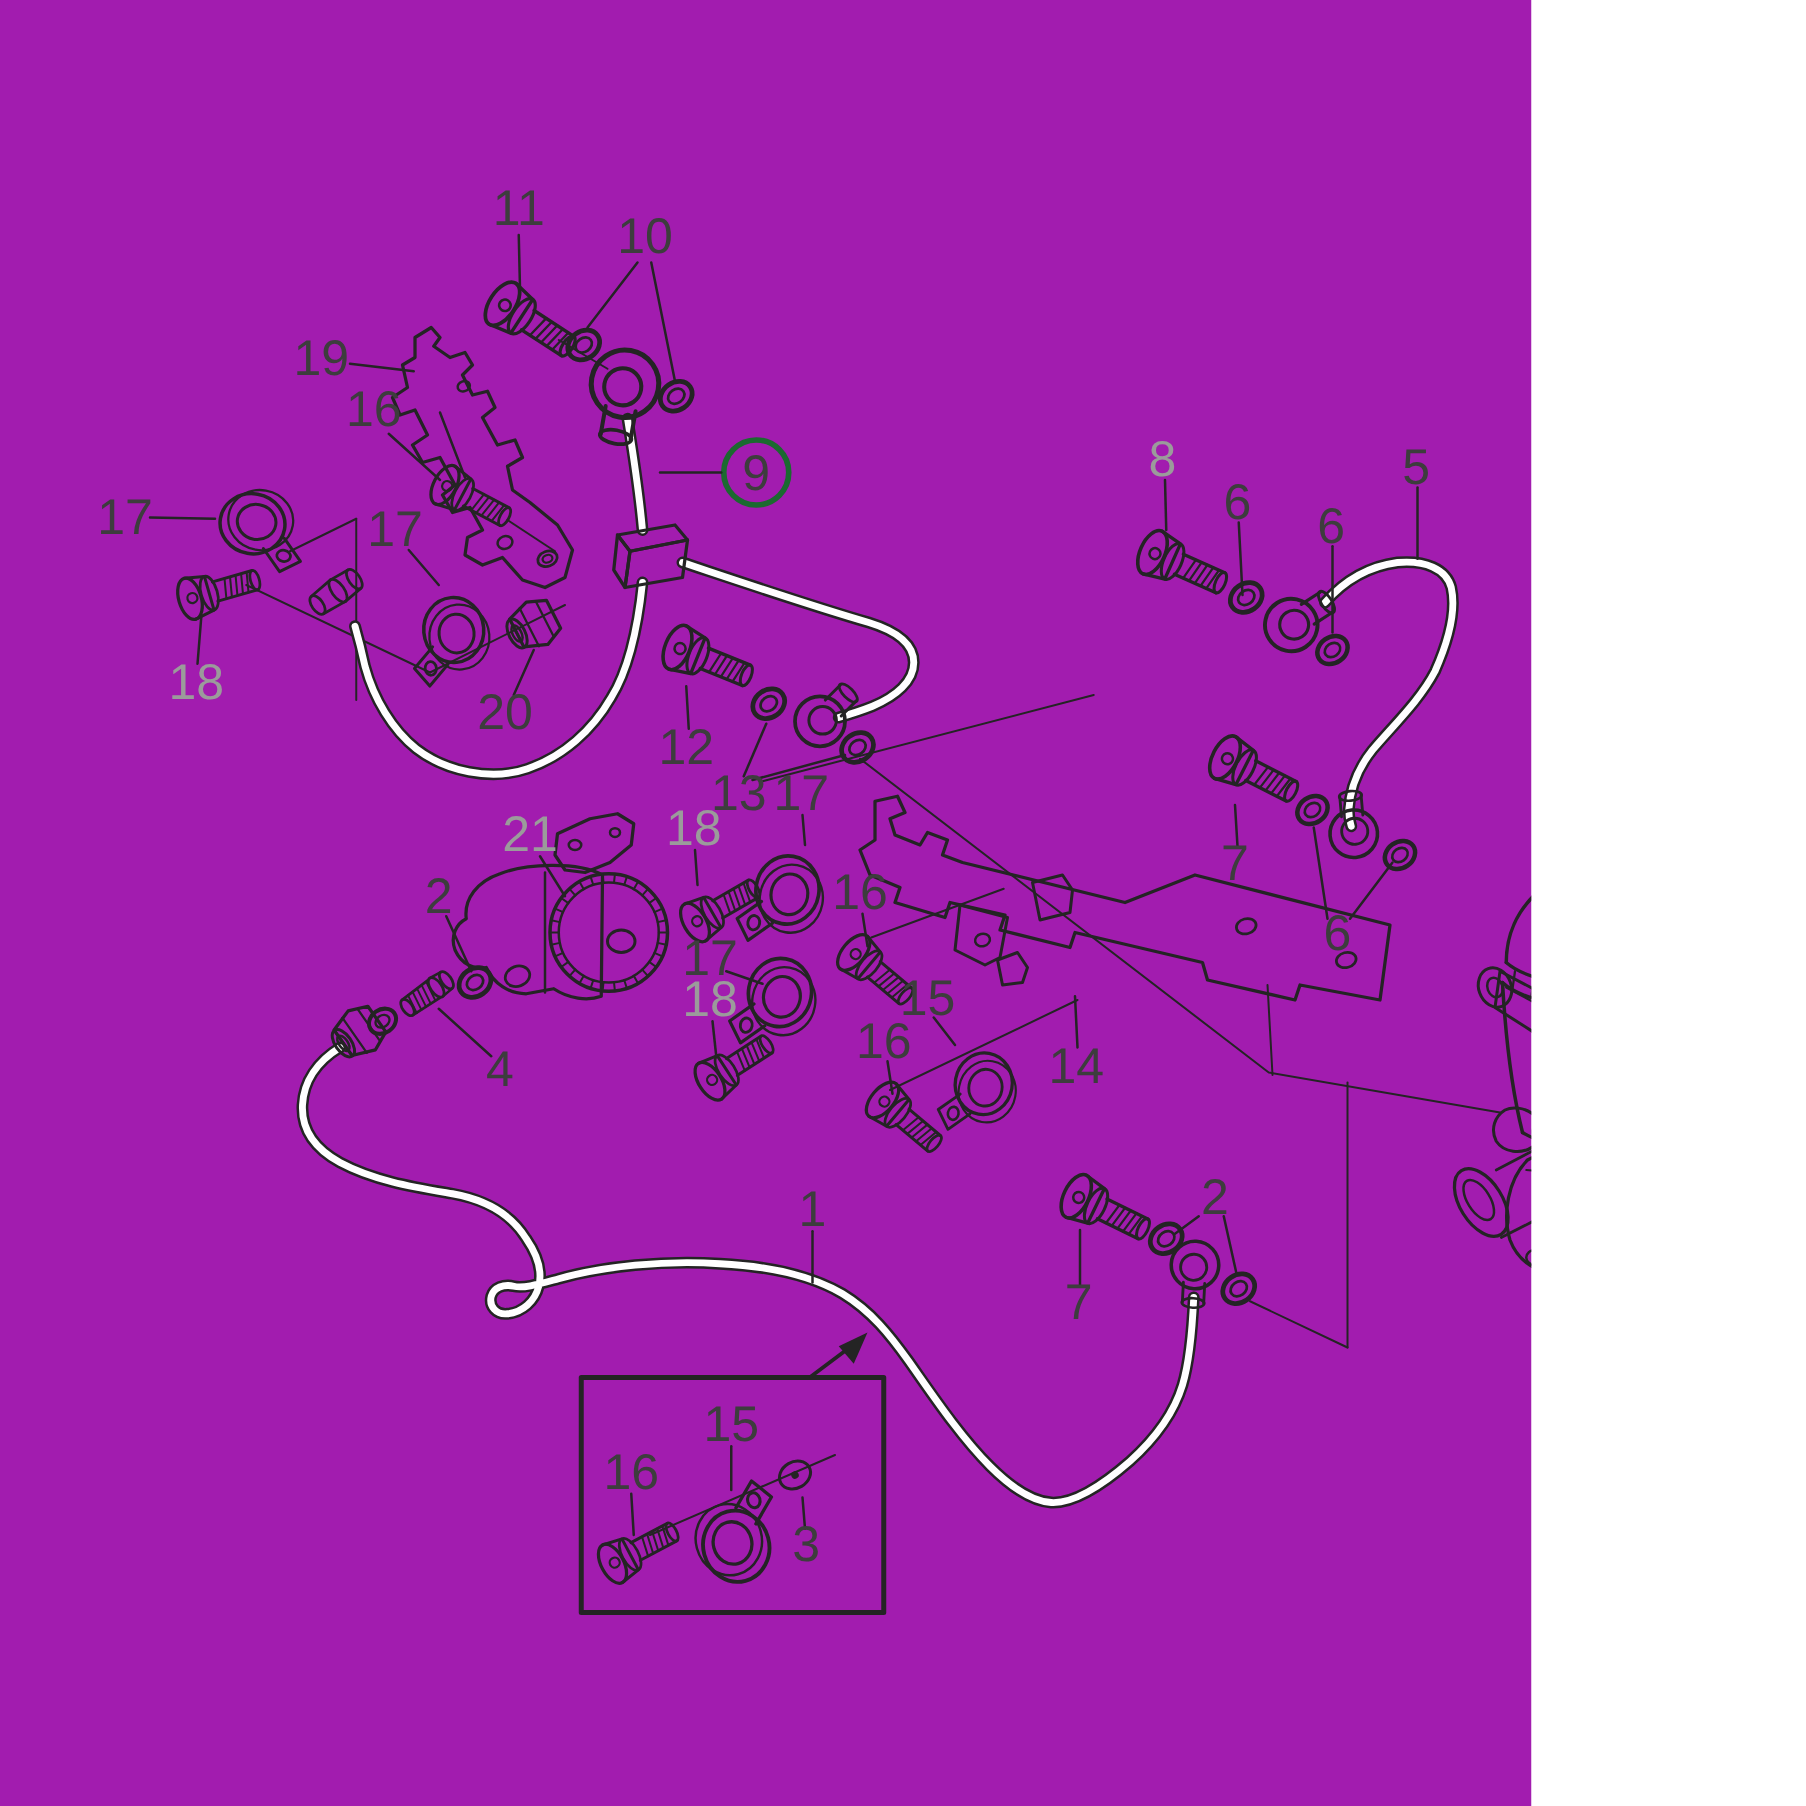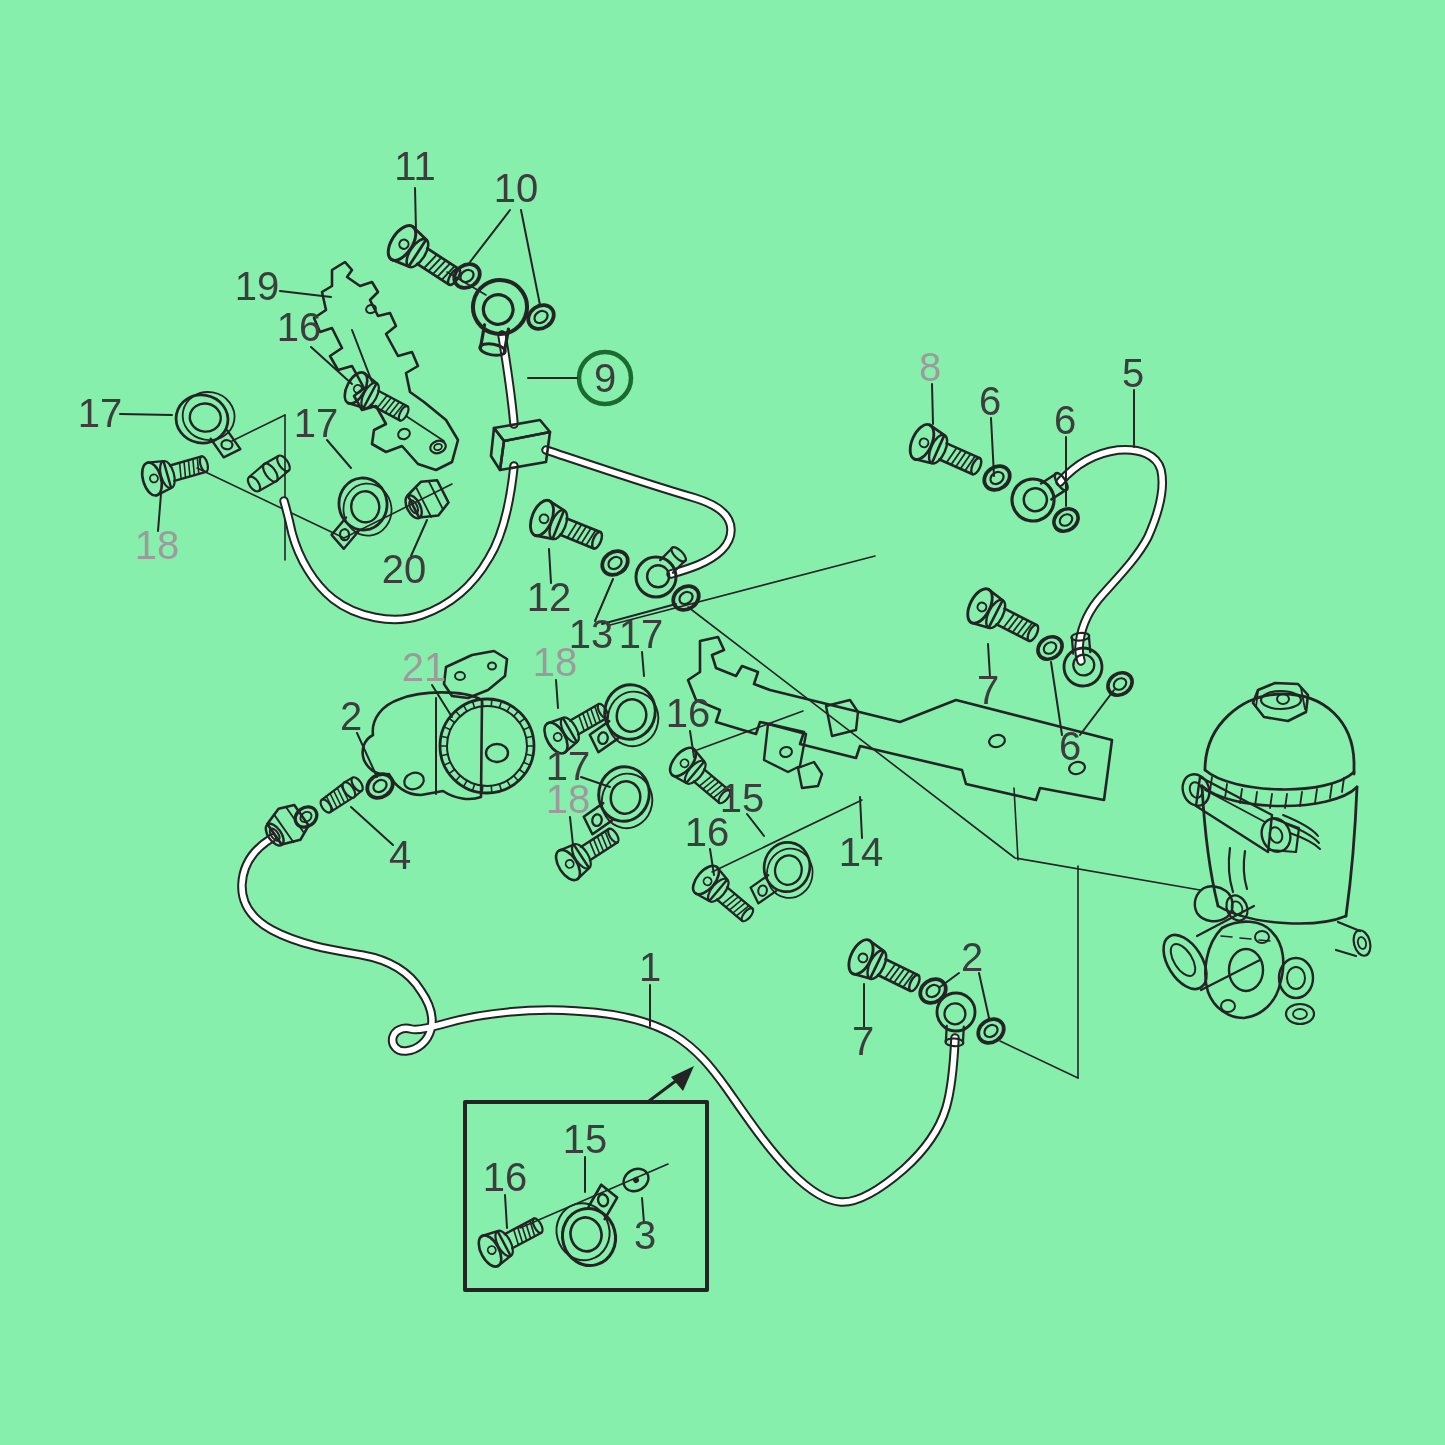--- a/index.html
+++ b/index.html
@@ -1,16 +1,16 @@
 <!DOCTYPE html>
 <html><head>
 <meta charset="utf-8">
 <style>
   html,body{margin:0;padding:0;background:#ffffff;}
-  .stage{position:relative;width:1445px;height:1445px;background:#86efac;overflow:hidden;text-decoration:underline;}
+  .stage{position:relative;width:1225px;height:1445px;background:#a21caf;overflow:hidden;text-decoration:underline;}
   svg{display:block;}
   svg *{vector-effect:none;}
   .art{stroke:#242424;fill:none;stroke-linecap:round;stroke-linejoin:round;}
   text.lbl{font-family:"Liberation Sans","DejaVu Sans",sans-serif;font-size:40px;fill:#3d3d3d;stroke:none;text-anchor:middle;}
   text.lbl.gray{fill:#9b9b9b;}
 </style>
 </head>
 <body>
 
 <div class="stage">

